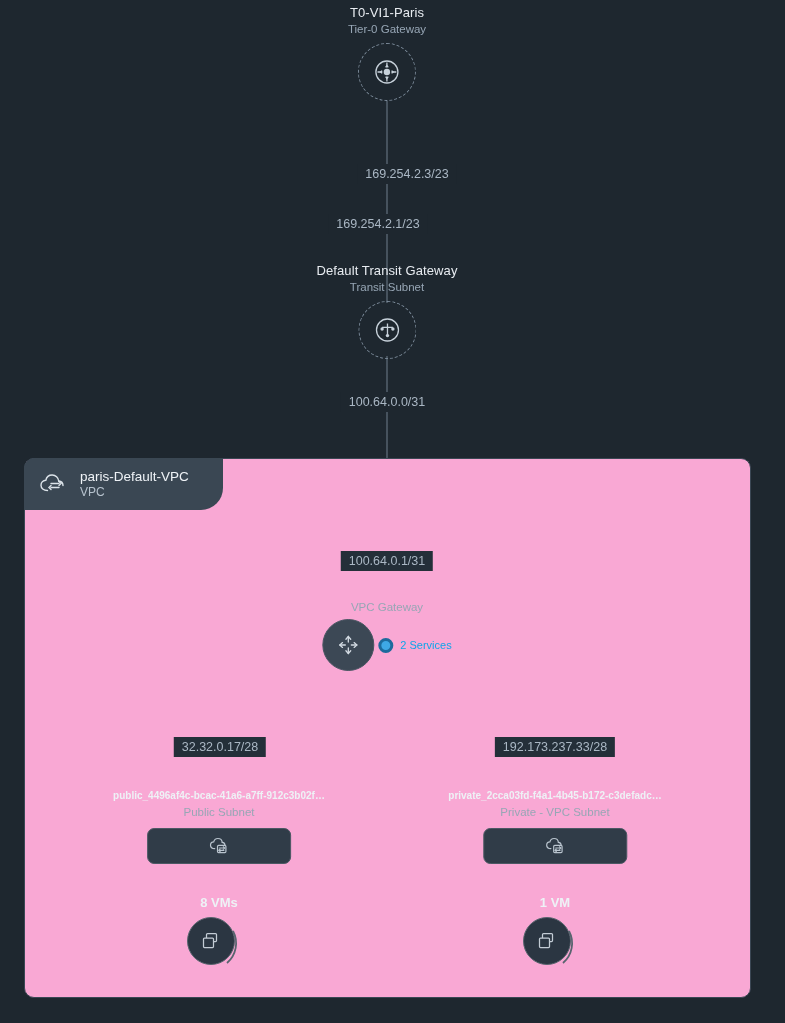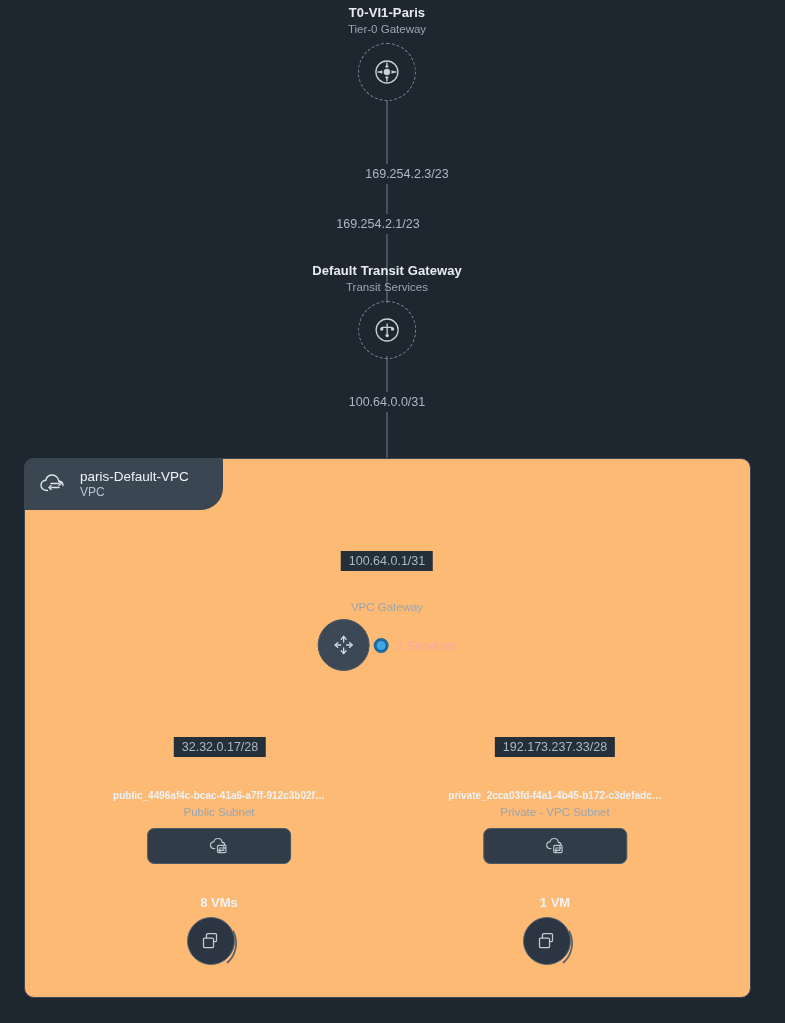--- a/index.html
+++ b/index.html
@@ -27,21 +27,21 @@
   
   .node {
     position: absolute;
     display: flex;
     flex-direction: column;
     align-items: center;
     transform: translateX(-50%);
   }
   .node-title {
     font-size: 13px;
-    font-weight: bold;
+    font-weight: normal;
     color: #e8ecf1;
     letter-spacing: .1px;
     white-space: nowrap;
     line-height: 17px;
     text-align: center;
   }
   .node-subtitle {
     font-size: 11.5px;
     color: #97a6b5;
     line-height: 16px;
@@ -75,21 +75,21 @@
   }
   .ip-label.inside { background: #242f39; }
 
   
   #vpc-container {
     position: absolute;
     left: 24px;
     top: 458px;
     width: 727px;
     height: 540px;
-    background: #fdba74;
+    background: #f9a8d4;
     border: 1px solid #3b4754;
     border-radius: 10px;
   }
   #vpc-header {
     position: absolute;
     left: -1px;
     top: -1px;
     height: 52px;
     padding: 0 34px 0 14px;
     display: flex;
@@ -134,22 +134,22 @@
     white-space: nowrap;
   }
   .badge-dot {
     width: 15px;
     height: 15px;
     border-radius: 50%;
     background: #3ea8e5;
     border: 3px solid #1d6a9c;
   }
   .badge-text {
-    font-size: 13px;
-    color: #fca5a5;
+    font-size: 11px;
+    color: #0ea5e9;
   }
 
   
   .subnet-box {
     width: 144px;
     height: 36px;
     margin-top: 8px;
     border-radius: 7px;
     background: #303c48;
     border: 1px solid #4c5864;
@@ -236,21 +236,21 @@
         <path d="M15 22.4 L13 19.8 L17 19.8 Z" fill="#c7d1da" stroke="none"></path>
       </svg>
     </div>
   </div>
 
   <div class="ip-label" style="left:387px; top:164px;margin-left:20px;">169.254.2.3/23</div>
   <div class="ip-label" style="left:378px; top:214px;">169.254.2.1/23</div>
 
   <div class="node" style="left:387px; top:262px;">
     <div class="node-title">Default Transit Gateway</div>
-    <div class="node-subtitle">Transit Services</div>
+    <div class="node-subtitle">Transit Subnet</div>
     <div class="ring">
       <svg class="ico" width="30" height="30" viewBox="0 0 30 30" fill="none" stroke="#c7d1da" stroke-width="1.3">
         <circle cx="15" cy="15" r="11"></circle>
         <path d="M15 8.4 L15 21"></path>
         <path d="M9.6 12.4 L20.4 12.4"></path>
         <circle cx="9.6" cy="14" r="1.7" fill="#c7d1da" stroke="none"></circle>
         <circle cx="20.4" cy="14" r="1.7" fill="#c7d1da" stroke="none"></circle>
         <circle cx="15" cy="20.6" r="1.7" fill="#c7d1da" stroke="none"></circle>
       </svg>
     </div>

